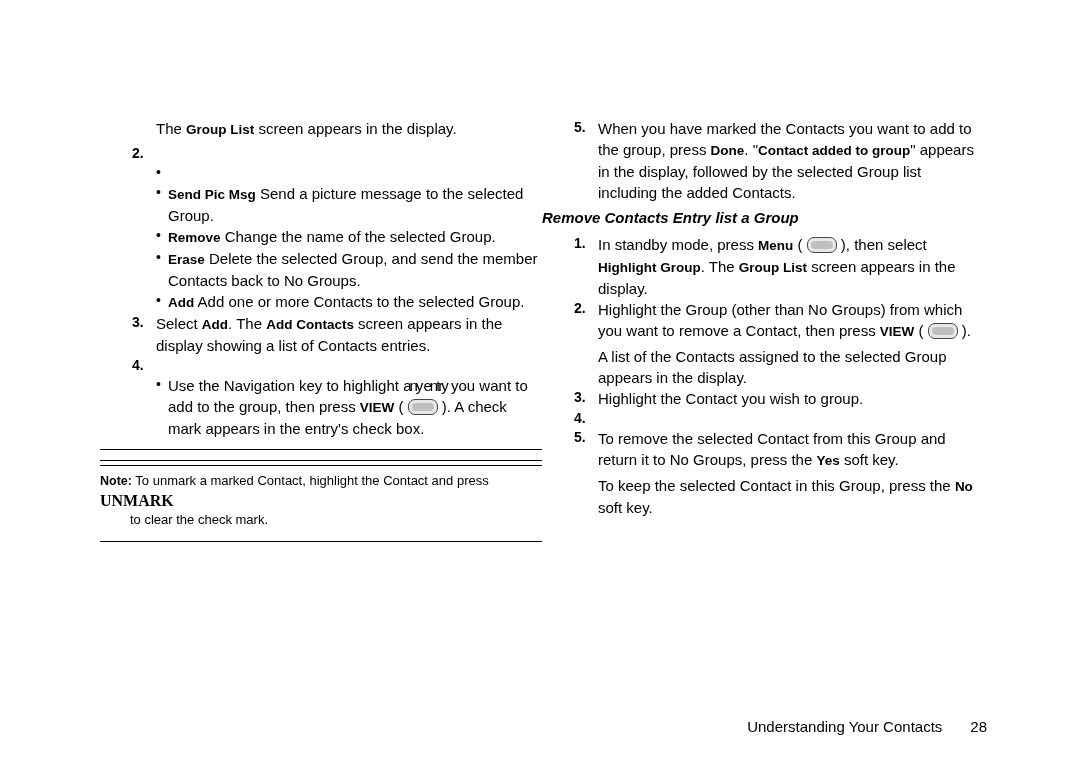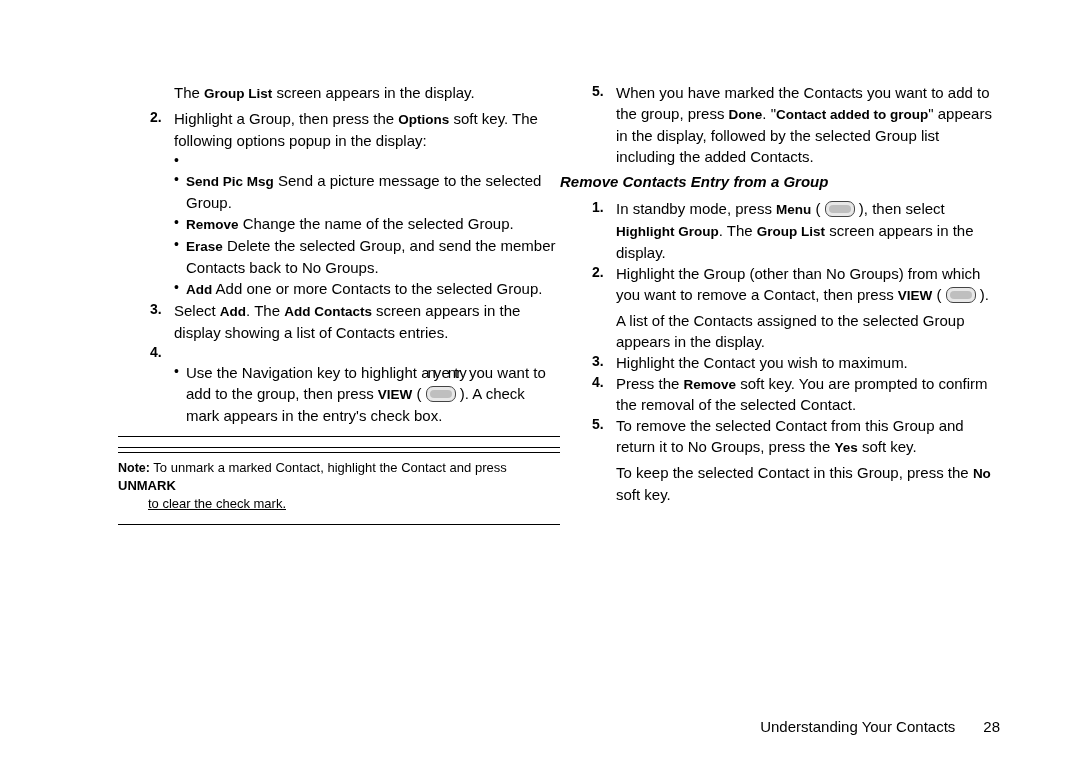--- a/index.html
+++ b/index.html
@@ -9,23 +9,22 @@
     height: 771px;
     background: #fff;
     font-family: Arial, Helvetica, sans-serif;
     color: #000;
   }
   .page {
     position: relative;
     width: 1080px;
     height: 771px;
     box-sizing: border-box;
-    padding: 82px 80px 0 100px;
+    padding: 118px 80px 0 100px;
     display: flex;
-    justify-content: flex-end;
   }
   .col {
     flex: 1 1 0;
     font-size: 15px;
     line-height: 1.4;
   }
   .left-col { max-width: 442px; }
   .right-col { max-width: 440px; }
   .para { margin: 0 0 4px 0; }
   .indent-1 { padding-left: 56px; }
@@ -33,21 +32,21 @@
   .num-row .num { width: 56px; flex: none; text-align: left; padding-left: 32px; box-sizing: border-box; font-weight: bold; font-size: 14px; }
   .num-row .body { flex: 1; }
   .bullet-row { display: flex; padding-left: 56px; }
   .bullet-row .dot { width: 12px; flex: none; font-size: 14px; line-height: 1.4; }
   .bullet-row .body { flex: 1; }
   b { font-weight: bold; }
   .small-bold { font-weight: bold; font-size: 13.5px; }
   .note-rule { border: none; border-top: 1.5px solid #000; margin: 10px 0 4px 0; }
   .note-block { font-size: 13px; line-height: 1.35; padding: 2px 0 2px 0; }
   .note-block .note-label { font-weight: bold; font-size: 12.5px; }
-  .note-indent { padding-left: 30px; display: block; text-decoration: underline; }
+  .note-indent { padding-left: 30px; display: block; }
   .section-title { font-weight: bold; font-style: italic; font-size: 15px; margin: 4px 0 6px 0; }
   .icon-btn {
     display: inline-block;
     width: 28px;
     height: 14px;
     border: 1px solid #444;
     border-radius: 7px;
     background: #e8e8e8;
     vertical-align: middle;
     position: relative;
@@ -56,43 +55,40 @@
   .icon-btn::before {
     content: "";
     position: absolute;
     left: 3px; right: 3px; top: 3px; bottom: 3px;
     border-radius: 4px;
     background: #bfbfbf;
   }
   .footer {
     position: absolute;
     bottom: 36px;
-    right: 80px;
+    right: 93px;
     font-size: 15px;
     margin-top: 17px;
   }
   .footer .pg { margin-left: 28px; }
   .spacer-4 { height: 4px; }
 </style>
 </head>
 <body>
 
 <div class="page">
 
   <div class="col left-col">
 
     <p class="para indent-1">
       <span>The </span><b class="small-bold">Group List</b><span> screen appears in the display.</span>
     </p>
 
     <div class="num-row">
       <div class="num">2.</div>
-      <div class="body">
-        <span>Highlight a Group, then press the </span><b class="small-bold">Options</b><span> soft key. The following options popup in the display:</span>
-      </div>
     </div>
 
     <div class="bullet-row">
       <div class="dot">•</div>
     </div>
     <div class="bullet-row">
       <div class="dot">•</div>
       <div class="body"><b class="small-bold">Send Pic Msg</b><span>   Send a picture message to the selected Group.</span></div>
     </div>
     <div class="bullet-row">
@@ -124,63 +120,60 @@
       <div class="body">
         <span>Use the Navigation key to highlight </span><span style="letter-spacing:-2px;">any entry</span><span> you want to add to the group, then press </span><b class="small-bold">VIEW</b><span> ( </span><span class="icon-btn"></span><span> ). A check mark appears in the entry's check box.</span>
       </div>
     </div>
 
 
     <hr class="note-rule">
     <hr class="note-rule">
     <hr class="note-rule" style="margin-top:4px;">
     <div class="note-block">
-      <span class="note-label">Note:</span><span> To unmark a marked Contact, highlight the Contact and press </span><b class="small-bold" style="font-size:13px;">UNMARK</b><span class="note-indent"> to clear the check mark.</span>
+      <span class="note-label">Note:</span><span> To unmark a marked Contact, highlight the Contact and press </span><b class="small-bold" style="font-size:16px;font-family:Liberation Serif, serif;">UNMARK</b><span class="note-indent"> to clear the check mark.</span>
     </div>
     <hr class="note-rule">
 
   </div>
 
   <div class="col right-col">
 
     <div class="num-row">
       <div class="num">5.</div>
       <div class="body">
         <span>When you have marked the Contacts you want to add to the group, press </span><b class="small-bold">Done</b><span>. "</span><b class="small-bold">Contact added to group</b><span>" appears in the display, followed by the selected Group list including the added Contacts.</span>
       </div>
     </div>
 
-    <div class="section-title">Remove Contacts Entry from a Group</div>
+    <div class="section-title">Remove Contacts Entry list a Group</div>
 
     <div class="num-row">
       <div class="num">1.</div>
       <div class="body">
         <span>In standby mode, press </span><b class="small-bold">Menu</b><span> ( </span><span class="icon-btn"></span><span> ), then select </span><b class="small-bold">Highlight Group</b><span>. The </span><b class="small-bold">Group List</b><span> screen appears in the display.</span>
       </div>
     </div>
 
     <div class="num-row">
       <div class="num">2.</div>
       <div class="body">
         <span>Highlight the Group (other than No Groups) from which you want to remove a Contact, then press </span><b class="small-bold">VIEW</b><span> ( </span><span class="icon-btn"></span><span> ).</span>
         <div class="spacer-4"></div>
         <span>A list of the Contacts assigned to the selected Group appears in the display.</span>
       </div>
     </div>
 
     <div class="num-row">
       <div class="num">3.</div>
-      <div class="body">Highlight the Contact you wish to maximum.</div>
+      <div class="body">Highlight the Contact you wish to group.</div>
     </div>
 
     <div class="num-row">
       <div class="num">4.</div>
-      <div class="body">
-        <span>Press the </span><b class="small-bold">Remove</b><span> soft key. You are prompted to confirm the removal of the selected Contact.</span>
-      </div>
     </div>
 
     <div class="num-row">
       <div class="num">5.</div>
       <div class="body">
         <span>To remove the selected Contact from this Group and return it to No Groups, press the </span><b class="small-bold">Yes</b><span> soft key.</span>
         <div class="spacer-4"></div>
         <span>To keep the selected Contact in this Group, press the </span><b class="small-bold">No</b><span> soft key.</span>
       </div>
     </div>

